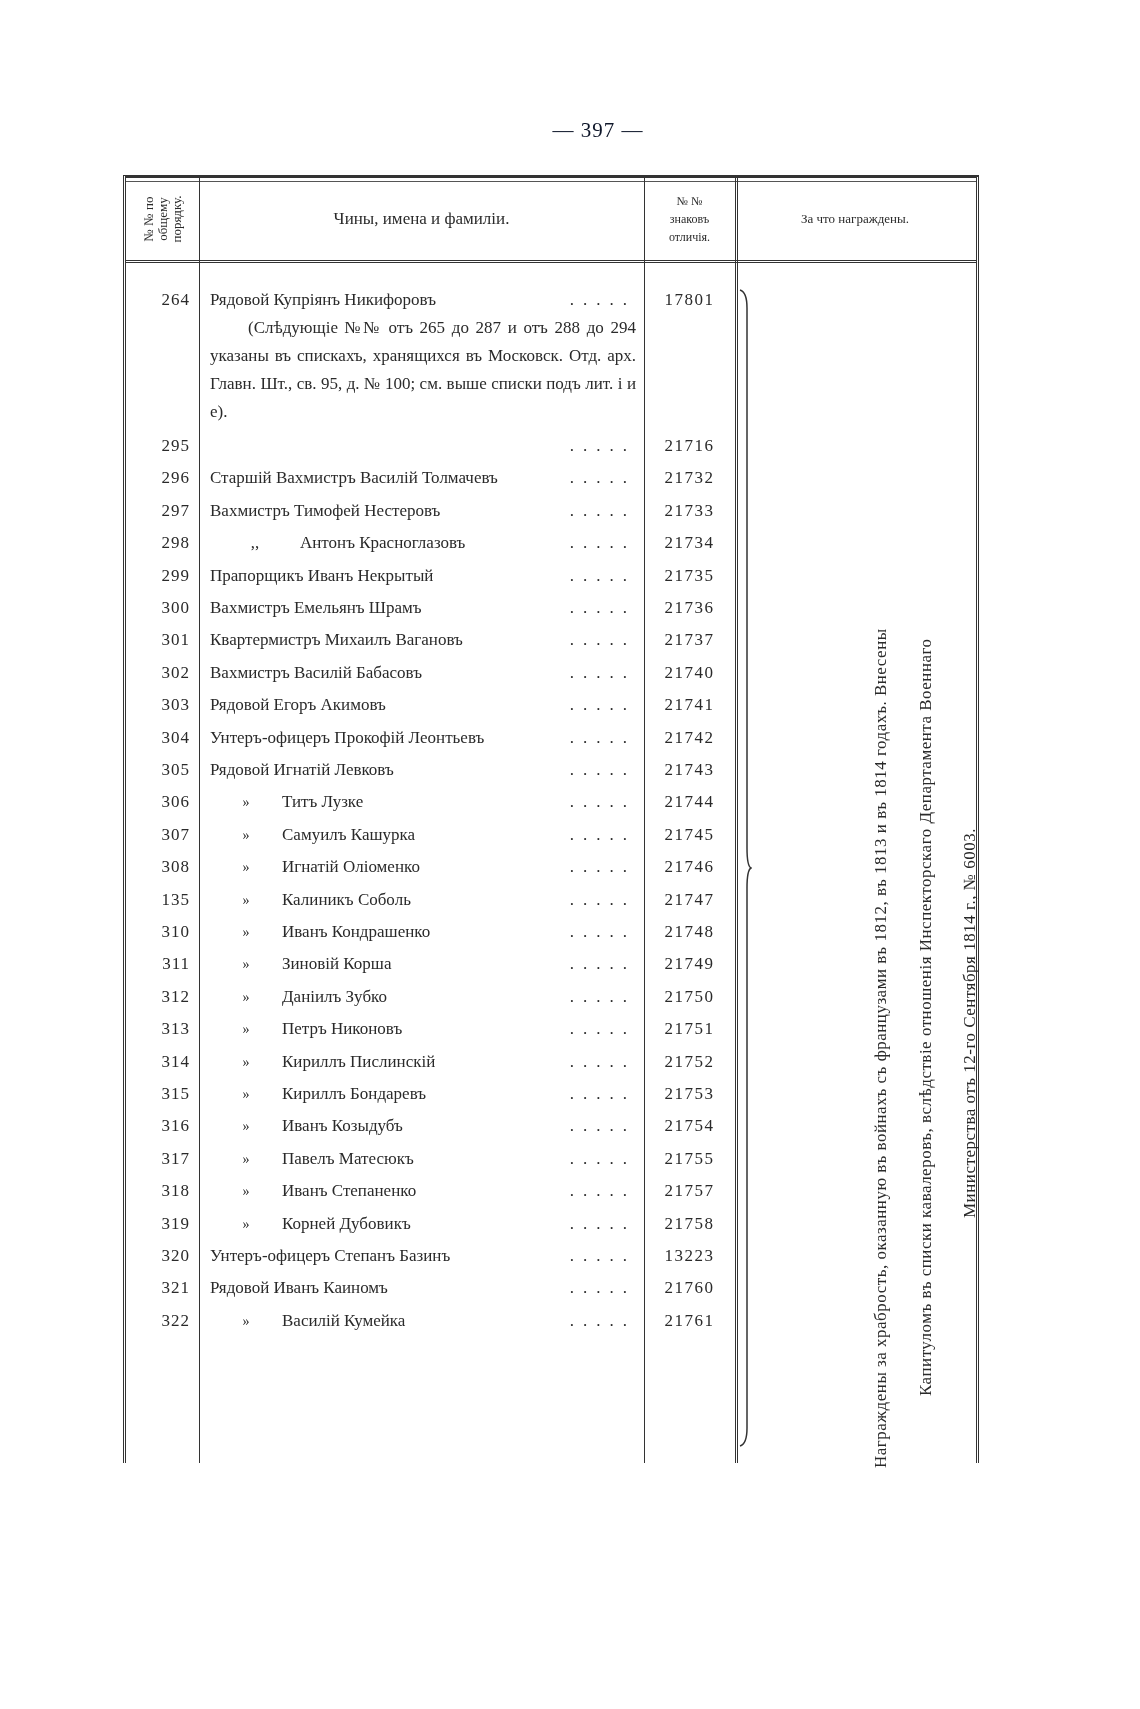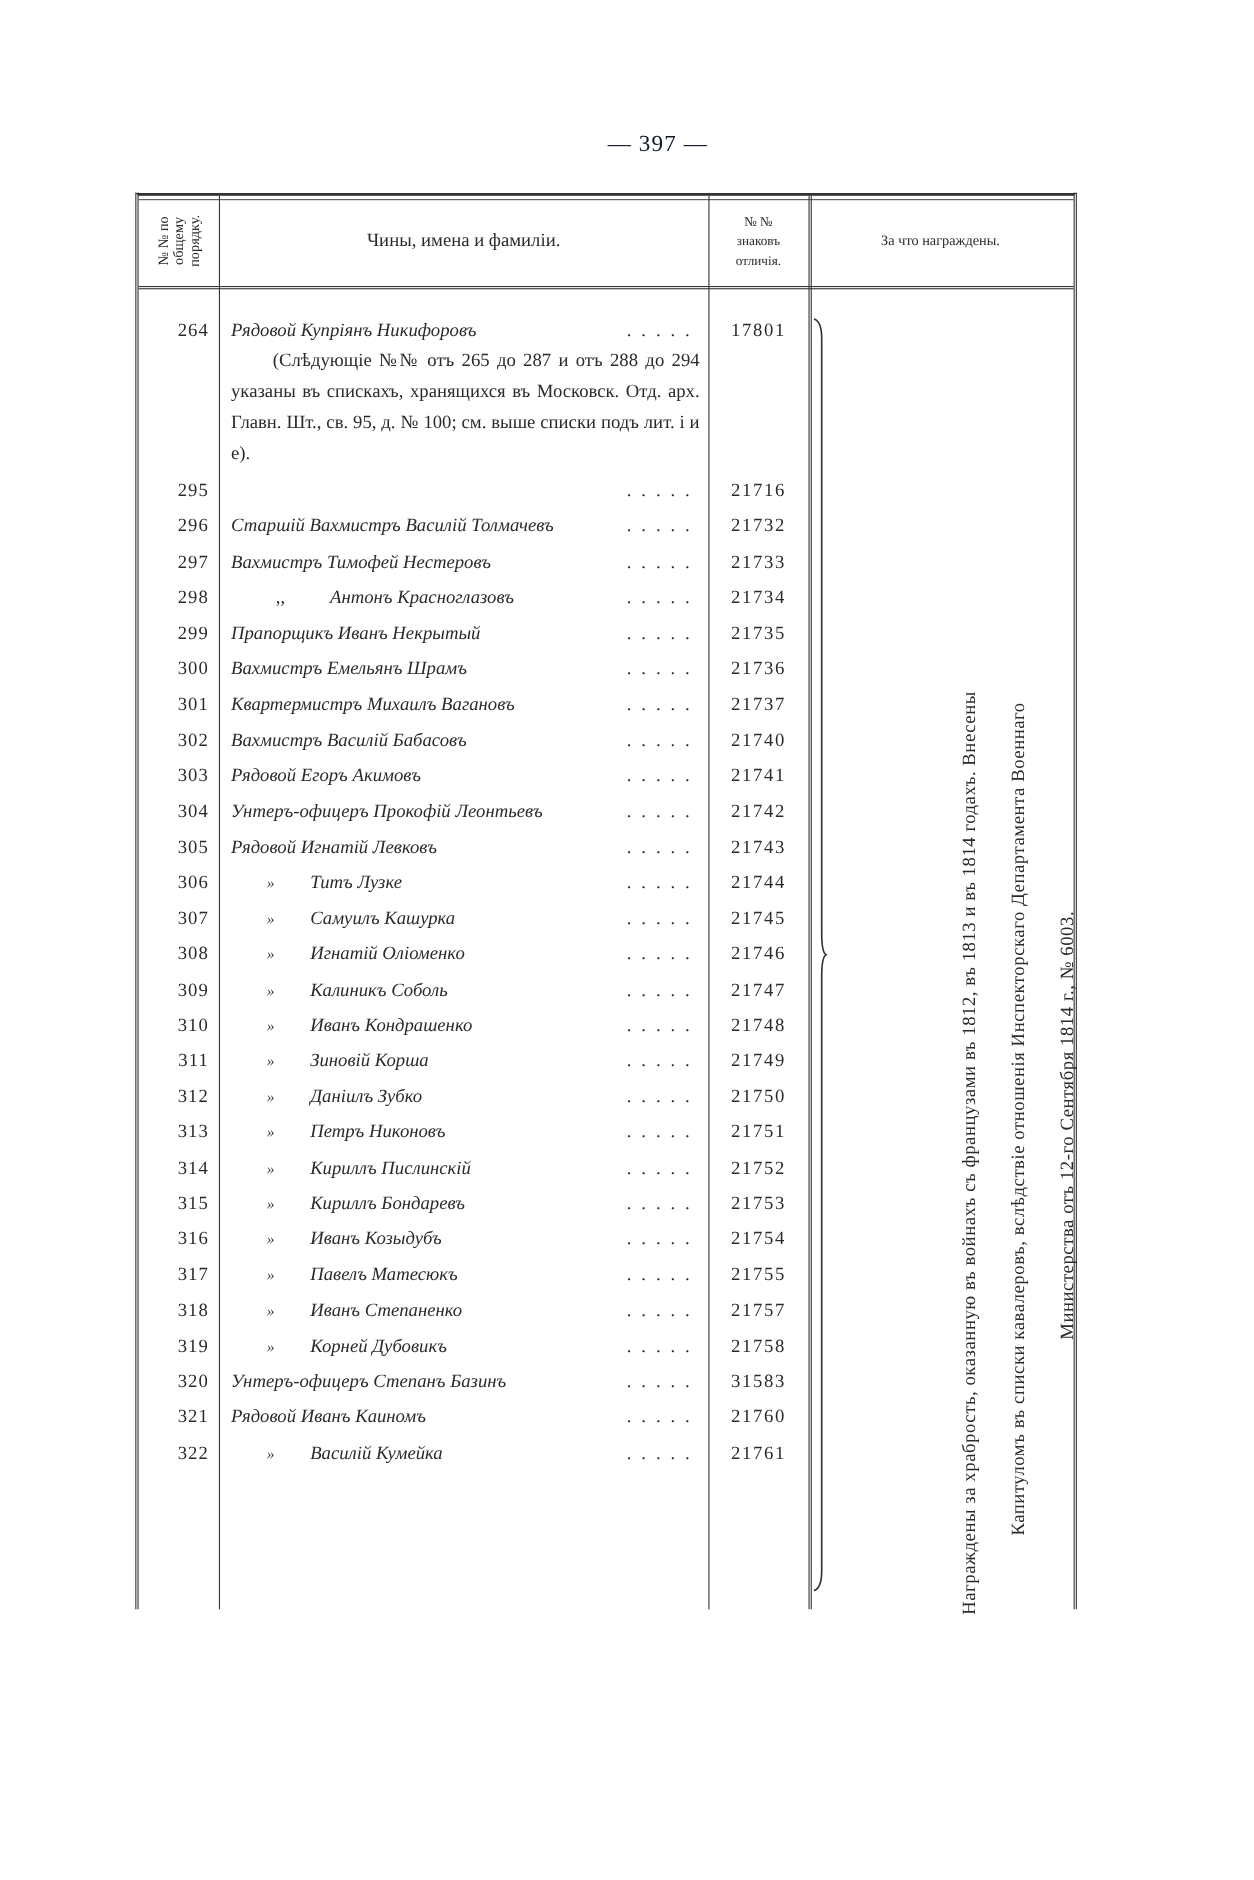--- a/index.html
+++ b/index.html
@@ -18,21 +18,21 @@
   .vline.v3 { left:609px; border-left:3px double #333; }
   .hcell { position:absolute; top:0; height:82px; display:flex; align-items:center; justify-content:center; text-align:center; }
   .h-num { left:0; width:73px; }
   .h-num .rot { transform:rotate(-90deg); white-space:nowrap; font-size:13px; line-height:14px; text-align:center; }
   .h-name { left:73px; width:445px; font-size:17px; }
   .h-sign { left:518px; width:91px; font-size:12px; line-height:18px; flex-direction:column; }
   .h-reason { left:609px; width:240px; font-size:13px; }
   
   .row { position:absolute; left:0; width:609px; height:32px; font-size:17px; }
   .row .num { position:absolute; left:0; width:64px; text-align:right; top:4px; font-size:17px; letter-spacing:1px; }
-  .row .name { position:absolute; left:84px; width:426px; top:4px; white-space:nowrap; overflow:hidden;font-style:italic; }
+  .row .name { position:absolute; left:84px; width:426px; top:4px; white-space:nowrap; overflow:hidden; }
   .row .name .ditto { display:inline-block; width:72px; text-align:center; font-size:14px; }
   .row .name .ditto-comma { display:inline-block; width:90px; text-align:center; }
   .row .leader { position:absolute; right:99px; top:4px; letter-spacing:9px; }
   .row .sign { position:absolute; left:518px; width:91px; text-align:center; top:4px; letter-spacing:1.5px; }
   .note { position:absolute; left:84px; width:426px; top:136px; font-size:17px; line-height:28px; text-align:justify;font-family:Liberation Serif, serif; }
   .note p { margin:0; text-indent:38px; }
   
   .brace { position:absolute; left:612px; top:110px; width:14px; height:1160px; }
   
   .rot-text { position:absolute; white-space:nowrap; transform-origin:left top; transform:rotate(-90deg); font-size:17px; letter-spacing:0.5px; }
@@ -152,21 +152,21 @@
         <span class="leader">.....</span>
         <span class="sign">21745</span>
       </div>
       <div class="row" style="top: 675.2px;">
         <span class="num">308</span>
         <span class="name"><span class="ditto">»</span><span>Игнатій Оліоменко</span></span>
         <span class="leader">.....</span>
         <span class="sign">21746</span>
       </div>
       <div class="row" style="top: 707.6px;">
-        <span class="num">309</span>
+        <span class="num">135</span>
         <span class="name"><span class="ditto">»</span><span>Калиникъ Соболь</span></span>
         <span class="leader">.....</span>
         <span class="sign">21747</span>
       </div>
       <div class="row" style="top: 740px;">
         <span class="num">310</span>
         <span class="name"><span class="ditto">»</span><span>Иванъ Кондрашенко</span></span>
         <span class="leader">.....</span>
         <span class="sign">21748</span>
       </div>
@@ -221,21 +221,21 @@
       <div class="row" style="top: 1031.6px;">
         <span class="num">319</span>
         <span class="name"><span class="ditto">»</span><span>Корней Дубовикъ</span></span>
         <span class="leader">.....</span>
         <span class="sign">21758</span>
       </div>
       <div class="row" style="top: 1064px;">
         <span class="num">320</span>
         <span class="name"><span>Унтеръ-офицеръ Степанъ Базинъ</span></span>
         <span class="leader">.....</span>
-        <span class="sign">31583</span>
+        <span class="sign">13223</span>
       </div>
       <div class="row" style="top: 1096.4px;">
         <span class="num">321</span>
         <span class="name"><span>Рядовой Иванъ Каиномъ</span></span>
         <span class="leader">.....</span>
         <span class="sign">21760</span>
       </div>
       <div class="row" style="top: 1128.8px;">
         <span class="num">322</span>
         <span class="name"><span class="ditto">»</span><span>Василій Кумейка</span></span>

